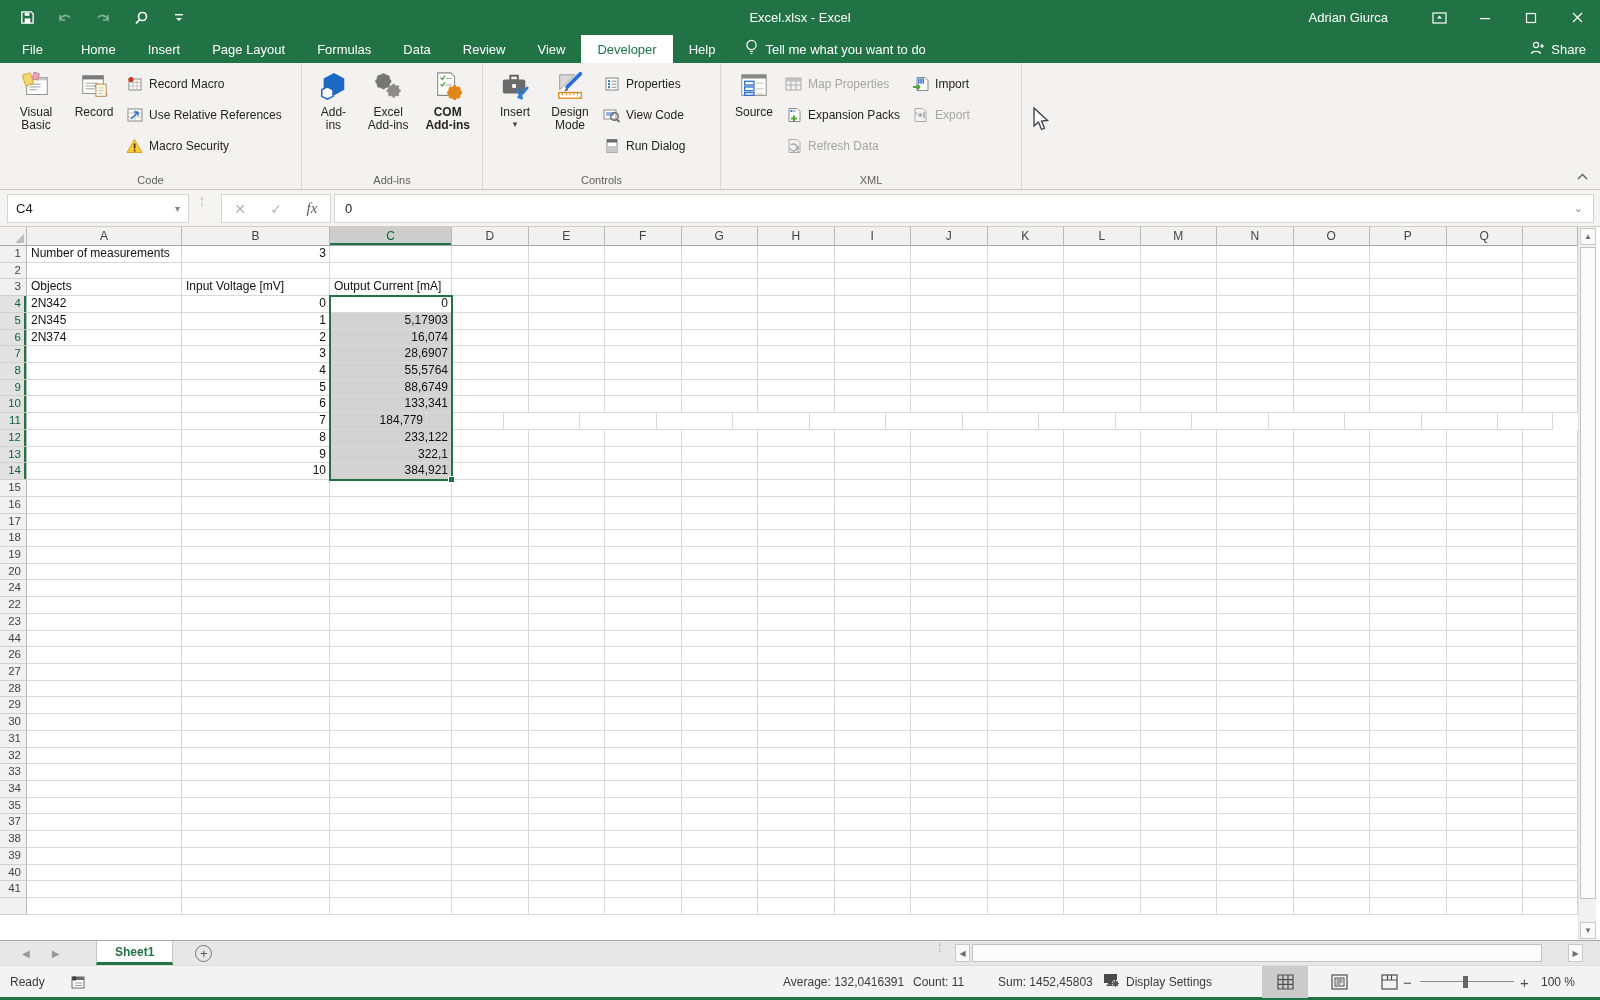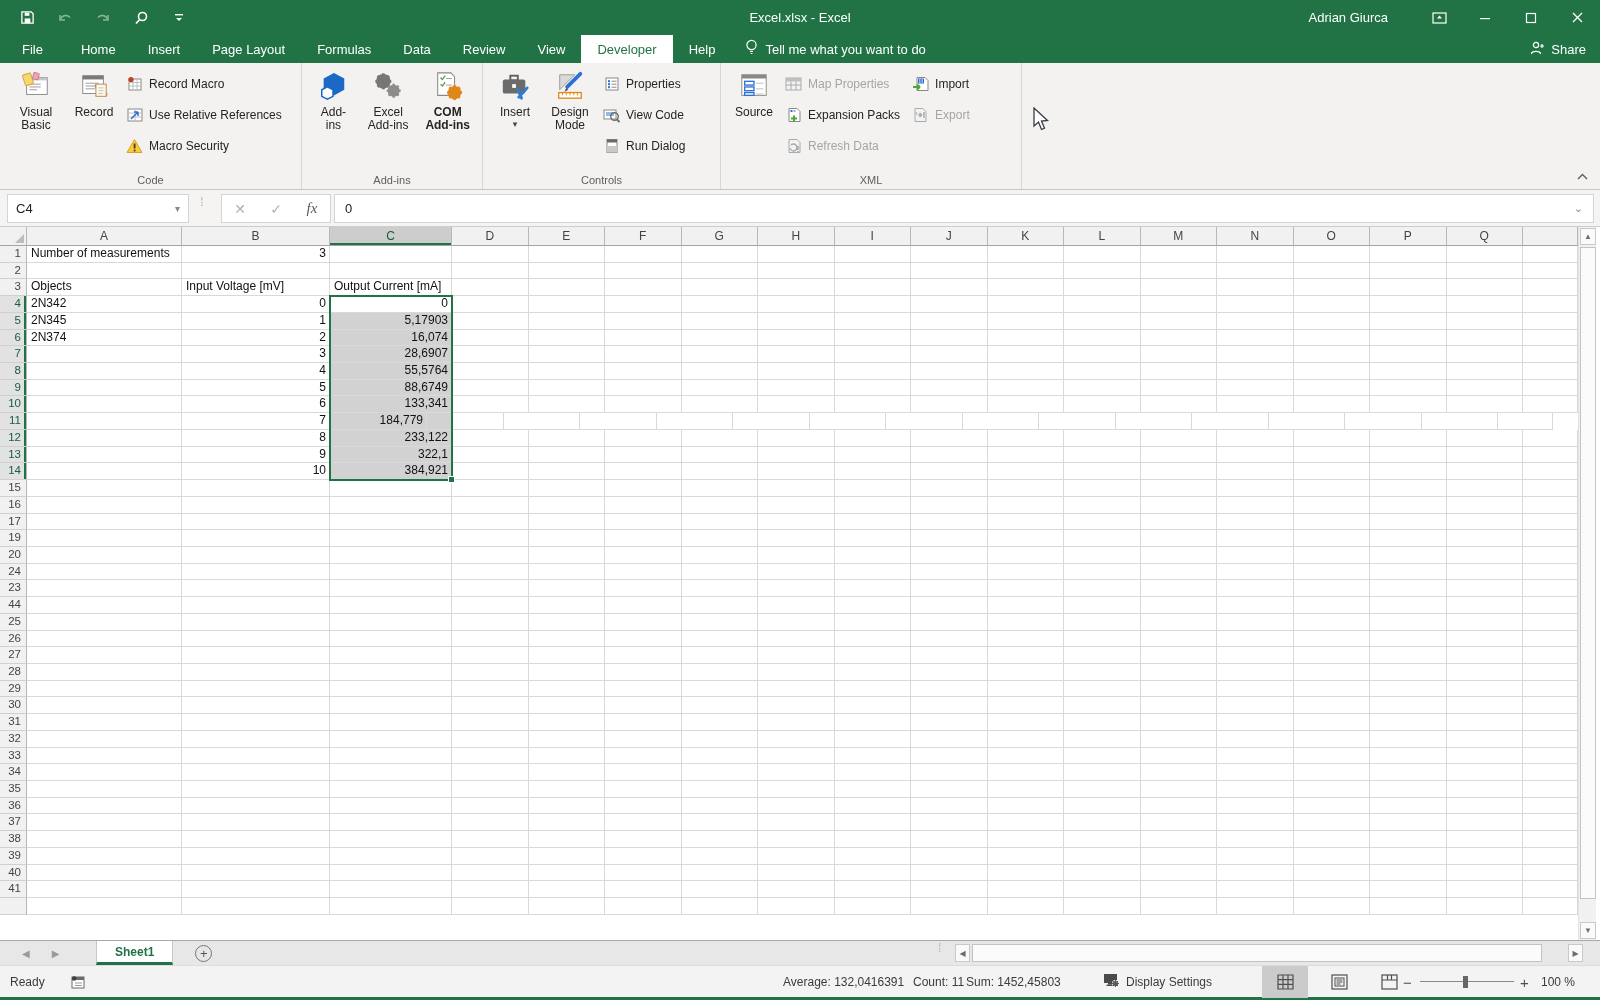--- a/index.html
+++ b/index.html
@@ -860,20 +860,41 @@
           <div class="gcell al" style="width: 76.5px;"></div>
           <div class="gcell al" style="width: 76.5px;"></div>
           <div class="gcell al" style="width: 76.5px;"></div>
           <div class="gcell al" style="width: 76.5px;"></div>
           <div class="gcell al" style="width: 76.5px;"></div>
           <div class="gcell al" style="width: 76.5px;"></div>
           <div class="gcell al" style="width: 76.5px;"></div>
           <div class="gcell al" style="width: 55px;"></div>
         </div>
         <div class="grow">
+          <div class="rhd">18</div>
+          <div class="gcell al" style="width: 155px;"></div>
+          <div class="gcell al" style="width: 148px;"></div>
+          <div class="gcell al" style="width: 122px;"></div>
+          <div class="gcell al" style="width: 76.5px;"></div>
+          <div class="gcell al" style="width: 76.5px;"></div>
+          <div class="gcell al" style="width: 76.5px;"></div>
+          <div class="gcell al" style="width: 76.5px;"></div>
+          <div class="gcell al" style="width: 76.5px;"></div>
+          <div class="gcell al" style="width: 76.5px;"></div>
+          <div class="gcell al" style="width: 76.5px;"></div>
+          <div class="gcell al" style="width: 76.5px;"></div>
+          <div class="gcell al" style="width: 76.5px;"></div>
+          <div class="gcell al" style="width: 76.5px;"></div>
+          <div class="gcell al" style="width: 76.5px;"></div>
+          <div class="gcell al" style="width: 76.5px;"></div>
+          <div class="gcell al" style="width: 76.5px;"></div>
+          <div class="gcell al" style="width: 76.5px;"></div>
+          <div class="gcell al" style="width: 55px;"></div>
+        </div>
+        <div class="grow">
           <div class="rhd">19</div>
           <div class="gcell al" style="width: 155px;"></div>
           <div class="gcell al" style="width: 148px;"></div>
           <div class="gcell al" style="width: 122px;"></div>
           <div class="gcell al" style="width: 76.5px;"></div>
           <div class="gcell al" style="width: 76.5px;"></div>
           <div class="gcell al" style="width: 76.5px;"></div>
           <div class="gcell al" style="width: 76.5px;"></div>
           <div class="gcell al" style="width: 76.5px;"></div>
           <div class="gcell al" style="width: 76.5px;"></div>
@@ -923,20 +944,41 @@
           <div class="gcell al" style="width: 76.5px;"></div>
           <div class="gcell al" style="width: 76.5px;"></div>
           <div class="gcell al" style="width: 76.5px;"></div>
           <div class="gcell al" style="width: 76.5px;"></div>
           <div class="gcell al" style="width: 76.5px;"></div>
           <div class="gcell al" style="width: 76.5px;"></div>
           <div class="gcell al" style="width: 76.5px;"></div>
           <div class="gcell al" style="width: 55px;"></div>
         </div>
         <div class="grow">
+          <div class="rhd">22</div>
+          <div class="gcell al" style="width: 155px;"></div>
+          <div class="gcell al" style="width: 148px;"></div>
+          <div class="gcell al" style="width: 122px;"></div>
+          <div class="gcell al" style="width: 76.5px;"></div>
+          <div class="gcell al" style="width: 76.5px;"></div>
+          <div class="gcell al" style="width: 76.5px;"></div>
+          <div class="gcell al" style="width: 76.5px;"></div>
+          <div class="gcell al" style="width: 76.5px;"></div>
+          <div class="gcell al" style="width: 76.5px;"></div>
+          <div class="gcell al" style="width: 76.5px;"></div>
+          <div class="gcell al" style="width: 76.5px;"></div>
+          <div class="gcell al" style="width: 76.5px;"></div>
+          <div class="gcell al" style="width: 76.5px;"></div>
+          <div class="gcell al" style="width: 76.5px;"></div>
+          <div class="gcell al" style="width: 76.5px;"></div>
+          <div class="gcell al" style="width: 76.5px;"></div>
+          <div class="gcell al" style="width: 76.5px;"></div>
+          <div class="gcell al" style="width: 55px;"></div>
+        </div>
+        <div class="grow">
           <div class="rhd">23</div>
           <div class="gcell al" style="width: 155px;"></div>
           <div class="gcell al" style="width: 148px;"></div>
           <div class="gcell al" style="width: 122px;"></div>
           <div class="gcell al" style="width: 76.5px;"></div>
           <div class="gcell al" style="width: 76.5px;"></div>
           <div class="gcell al" style="width: 76.5px;"></div>
           <div class="gcell al" style="width: 76.5px;"></div>
           <div class="gcell al" style="width: 76.5px;"></div>
           <div class="gcell al" style="width: 76.5px;"></div>
@@ -965,41 +1007,20 @@
           <div class="gcell al" style="width: 76.5px;"></div>
           <div class="gcell al" style="width: 76.5px;"></div>
           <div class="gcell al" style="width: 76.5px;"></div>
           <div class="gcell al" style="width: 76.5px;"></div>
           <div class="gcell al" style="width: 76.5px;"></div>
           <div class="gcell al" style="width: 76.5px;"></div>
           <div class="gcell al" style="width: 76.5px;"></div>
           <div class="gcell al" style="width: 55px;"></div>
         </div>
         <div class="grow">
-          <div class="rhd">25</div>
-          <div class="gcell al" style="width: 155px;"></div>
-          <div class="gcell al" style="width: 148px;"></div>
-          <div class="gcell al" style="width: 122px;"></div>
-          <div class="gcell al" style="width: 76.5px;"></div>
-          <div class="gcell al" style="width: 76.5px;"></div>
-          <div class="gcell al" style="width: 76.5px;"></div>
-          <div class="gcell al" style="width: 76.5px;"></div>
-          <div class="gcell al" style="width: 76.5px;"></div>
-          <div class="gcell al" style="width: 76.5px;"></div>
-          <div class="gcell al" style="width: 76.5px;"></div>
-          <div class="gcell al" style="width: 76.5px;"></div>
-          <div class="gcell al" style="width: 76.5px;"></div>
-          <div class="gcell al" style="width: 76.5px;"></div>
-          <div class="gcell al" style="width: 76.5px;"></div>
-          <div class="gcell al" style="width: 76.5px;"></div>
-          <div class="gcell al" style="width: 76.5px;"></div>
-          <div class="gcell al" style="width: 76.5px;"></div>
-          <div class="gcell al" style="width: 55px;"></div>
-        </div>
-        <div class="grow">
           <div class="rhd">26</div>
           <div class="gcell al" style="width: 155px;"></div>
           <div class="gcell al" style="width: 148px;"></div>
           <div class="gcell al" style="width: 122px;"></div>
           <div class="gcell al" style="width: 76.5px;"></div>
           <div class="gcell al" style="width: 76.5px;"></div>
           <div class="gcell al" style="width: 76.5px;"></div>
           <div class="gcell al" style="width: 76.5px;"></div>
           <div class="gcell al" style="width: 76.5px;"></div>
           <div class="gcell al" style="width: 76.5px;"></div>
@@ -1176,41 +1197,20 @@
           <div class="gcell al" style="width: 76.5px;"></div>
           <div class="gcell al" style="width: 76.5px;"></div>
           <div class="gcell al" style="width: 76.5px;"></div>
           <div class="gcell al" style="width: 76.5px;"></div>
           <div class="gcell al" style="width: 76.5px;"></div>
           <div class="gcell al" style="width: 76.5px;"></div>
           <div class="gcell al" style="width: 55px;"></div>
         </div>
         <div class="grow">
           <div class="rhd">35</div>
-          <div class="gcell al" style="width: 155px;"></div>
-          <div class="gcell al" style="width: 148px;"></div>
-          <div class="gcell al" style="width: 122px;"></div>
-          <div class="gcell al" style="width: 76.5px;"></div>
-          <div class="gcell al" style="width: 76.5px;"></div>
-          <div class="gcell al" style="width: 76.5px;"></div>
-          <div class="gcell al" style="width: 76.5px;"></div>
-          <div class="gcell al" style="width: 76.5px;"></div>
-          <div class="gcell al" style="width: 76.5px;"></div>
-          <div class="gcell al" style="width: 76.5px;"></div>
-          <div class="gcell al" style="width: 76.5px;"></div>
-          <div class="gcell al" style="width: 76.5px;"></div>
-          <div class="gcell al" style="width: 76.5px;"></div>
-          <div class="gcell al" style="width: 76.5px;"></div>
-          <div class="gcell al" style="width: 76.5px;"></div>
-          <div class="gcell al" style="width: 76.5px;"></div>
-          <div class="gcell al" style="width: 76.5px;"></div>
-          <div class="gcell al" style="width: 55px;"></div>
-        </div>
-        <div class="grow">
-          <div class="rhd">36</div>
           <div class="gcell al" style="width: 155px;"></div>
           <div class="gcell al" style="width: 148px;"></div>
           <div class="gcell al" style="width: 122px;"></div>
           <div class="gcell al" style="width: 76.5px;"></div>
           <div class="gcell al" style="width: 76.5px;"></div>
           <div class="gcell al" style="width: 76.5px;"></div>
           <div class="gcell al" style="width: 76.5px;"></div>
           <div class="gcell al" style="width: 76.5px;"></div>
           <div class="gcell al" style="width: 76.5px;"></div>
           <div class="gcell al" style="width: 76.5px;"></div>
@@ -1382,21 +1382,21 @@
   <div class="sb-item" style="left:70px;">
       <svg width="16" height="15" viewBox="0 0 16 15">
         <rect x="2" y="2" width="12" height="11" fill="#fff" stroke="#6b6b6b"></rect>
         <rect x="2" y="2" width="12" height="3" fill="#6b6b6b"></rect>
         <path d="M5 8 h7 M5 10.5 h7" stroke="#9a9a9a" stroke-width="1"></path>
         <circle cx="4.2" cy="3.5" r="2.2" fill="#3f3f3f"></circle>
       </svg>
     </div>
   <div class="sb-item" style="left:783px;">Average: 132,0416391</div>
   <div class="sb-item" style="left:913px;">Count: 11</div>
-  <div class="sb-item" style="left:966px;text-align:right;">Sum: 1452,45803</div>
+  <div class="sb-item" style="left:998px;text-align:right;">Sum: 1452,45803</div>
   <div class="sb-item" style="left:1103px; gap:6px;">
     <span><svg width="17" height="15" viewBox="0 0 17 15">
           <rect x="1" y="1" width="13" height="9" fill="#4a4a4a"></rect>
           <rect x="5" y="10" width="5" height="1.6" fill="#4a4a4a"></rect>
           <rect x="3.5" y="11.6" width="8" height="1.4" fill="#4a4a4a"></rect>
           <circle cx="12.5" cy="10.5" r="3.4" fill="#f3f3f3"></circle>
           <circle cx="12.5" cy="10.5" r="2" fill="none" stroke="#5a5a5a" stroke-width="1.2"></circle>
           <path d="M12.5 7 v7 M9 10.5 h7 M10 8 l5 5 M15 8 l-5 5" stroke="#5a5a5a" stroke-width="1"></path>
         </svg></span>
     <span>Display Settings</span>

